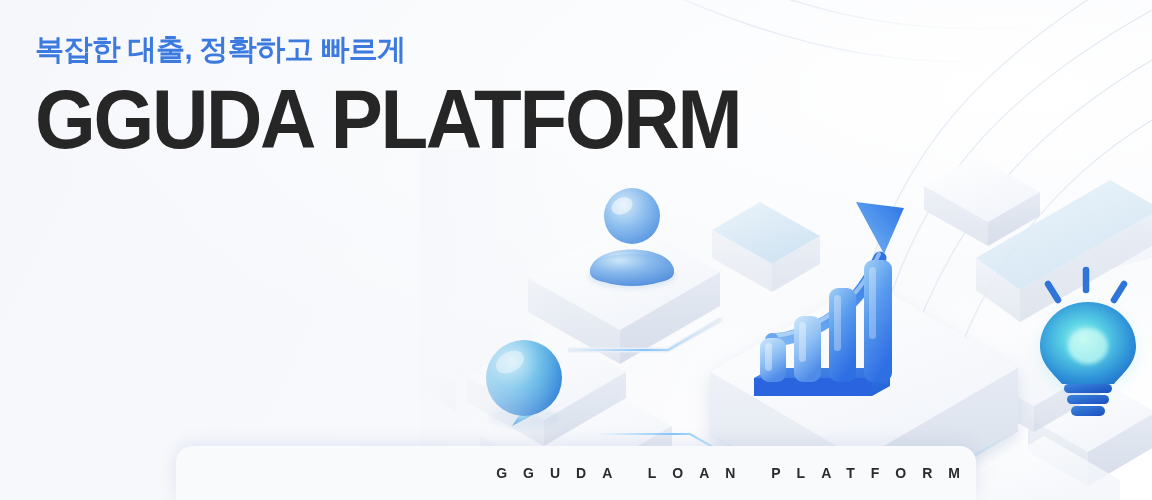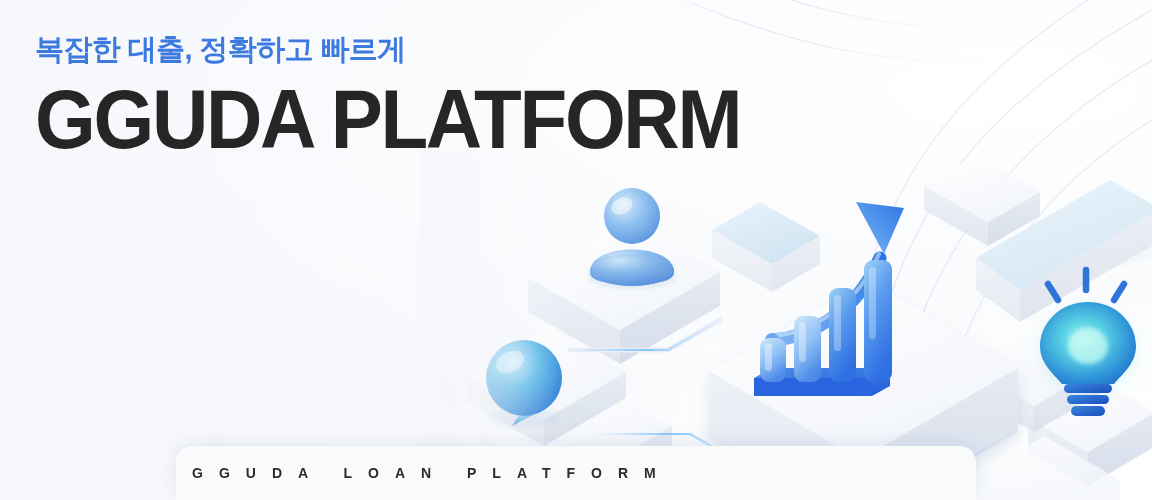--- a/index.html
+++ b/index.html
@@ -90,21 +90,21 @@
     position: absolute;
     left: 176px;
     bottom: 0;
     width: 800px;
     height: 54px;
     background: #f9fafc;
     border-radius: 16px 16px 0 0;
     box-shadow: 0 -2px 18px rgba(140,160,205,0.22);
     display: flex;
     align-items: center;
-    justify-content: flex-start;
+    justify-content: flex-end;
     z-index: 8;
   }
   .strip-label {
     font-size: 14px;
     font-weight: 700;
     color: #2b2b2e;
     letter-spacing: 16px;
     text-indent: 16px;
     white-space: nowrap;
   }

